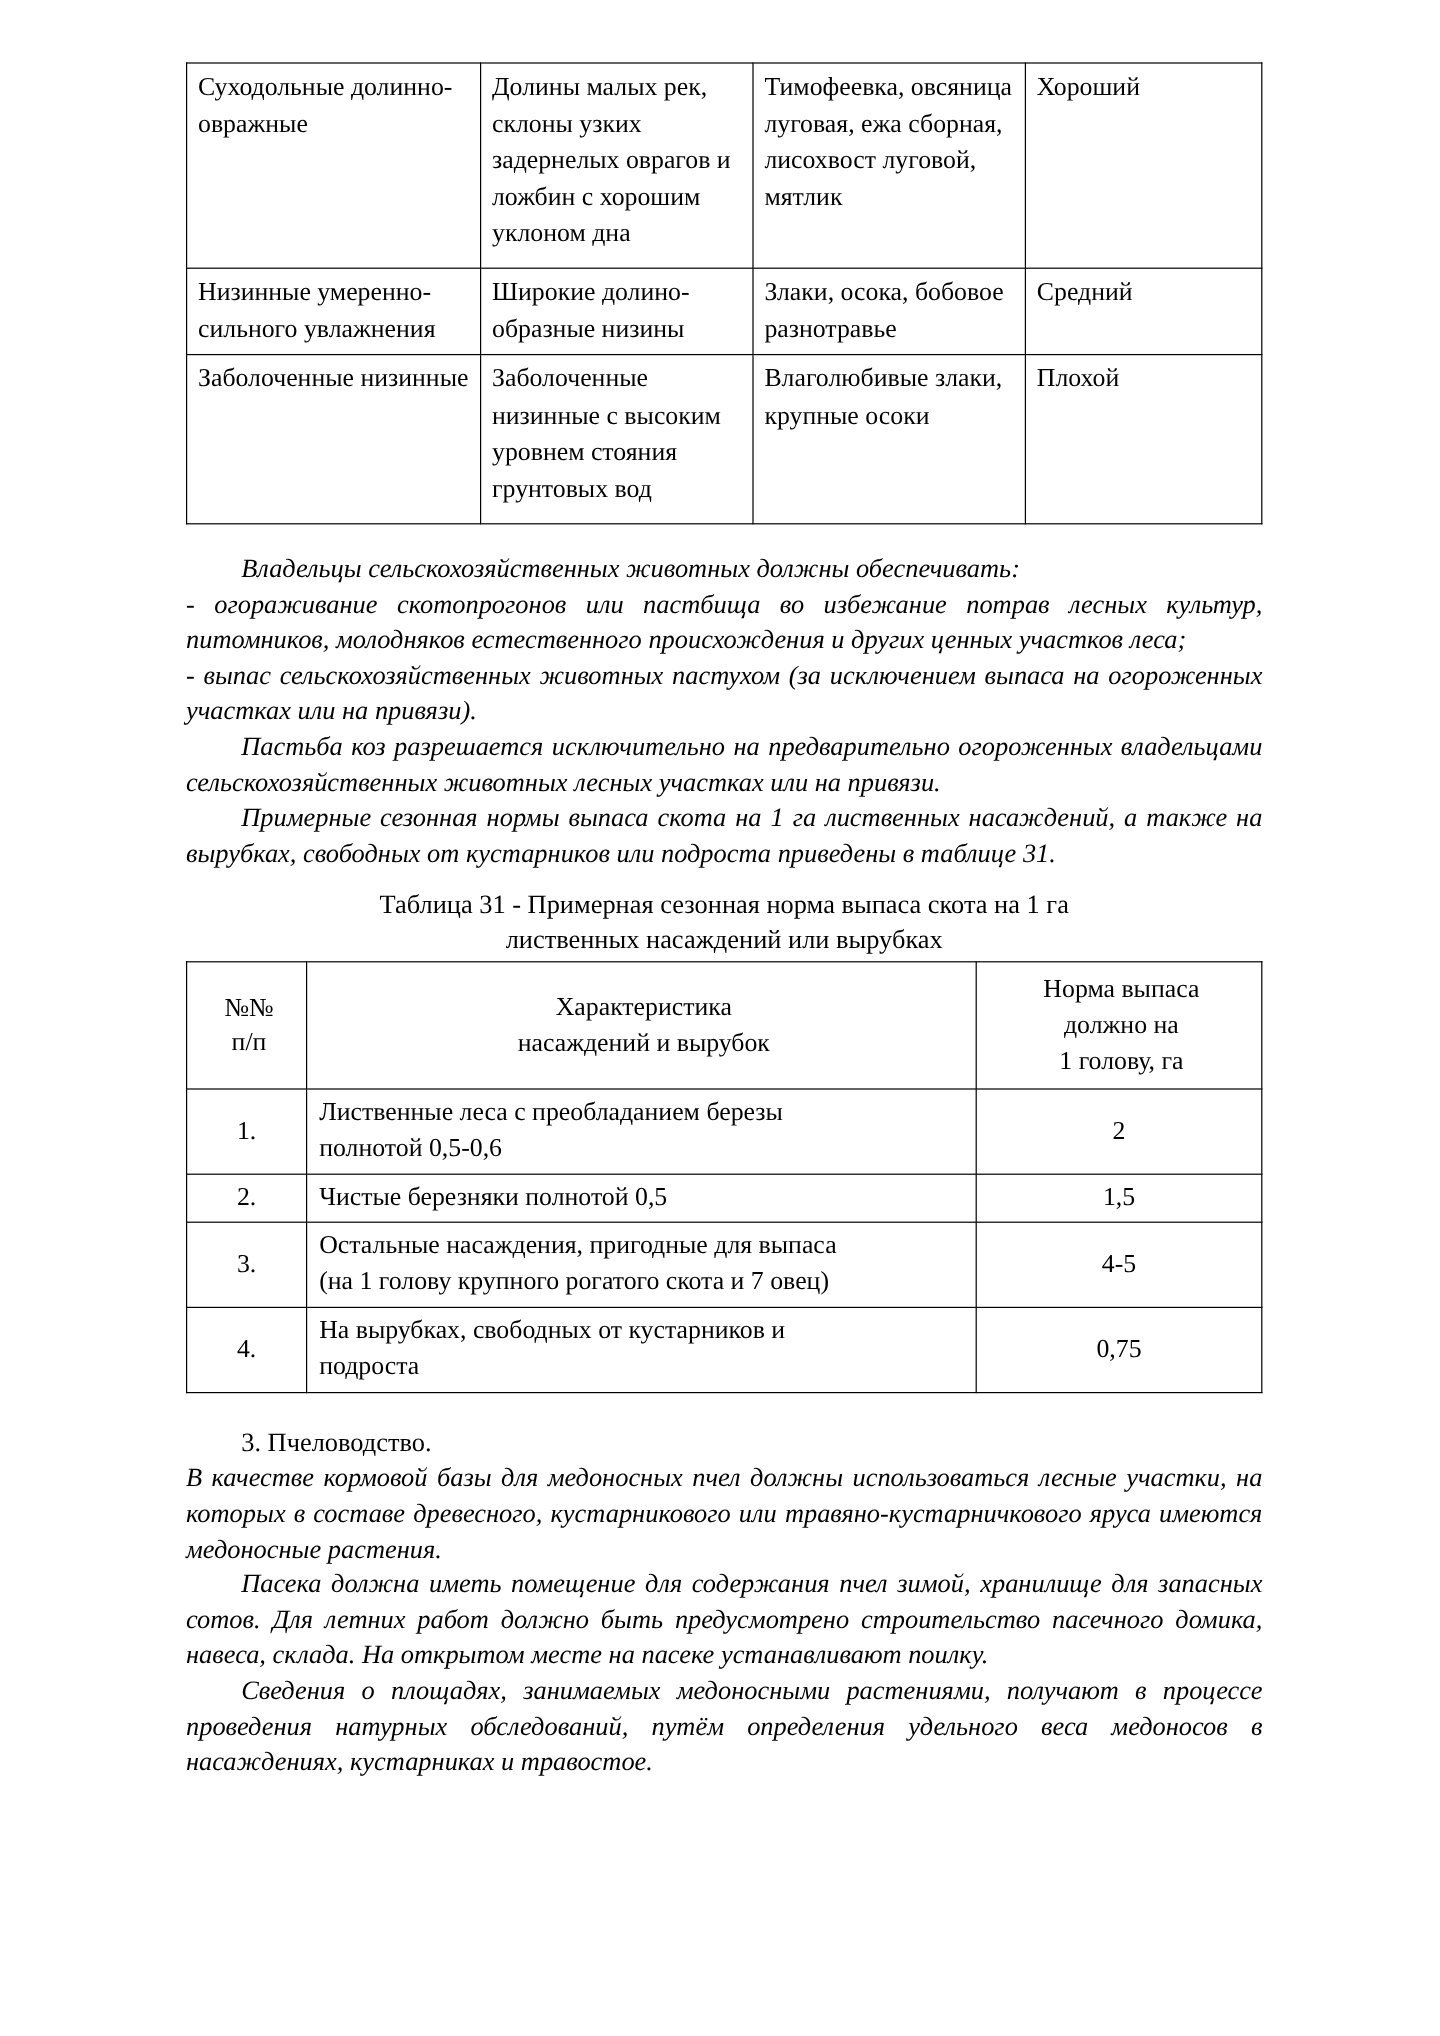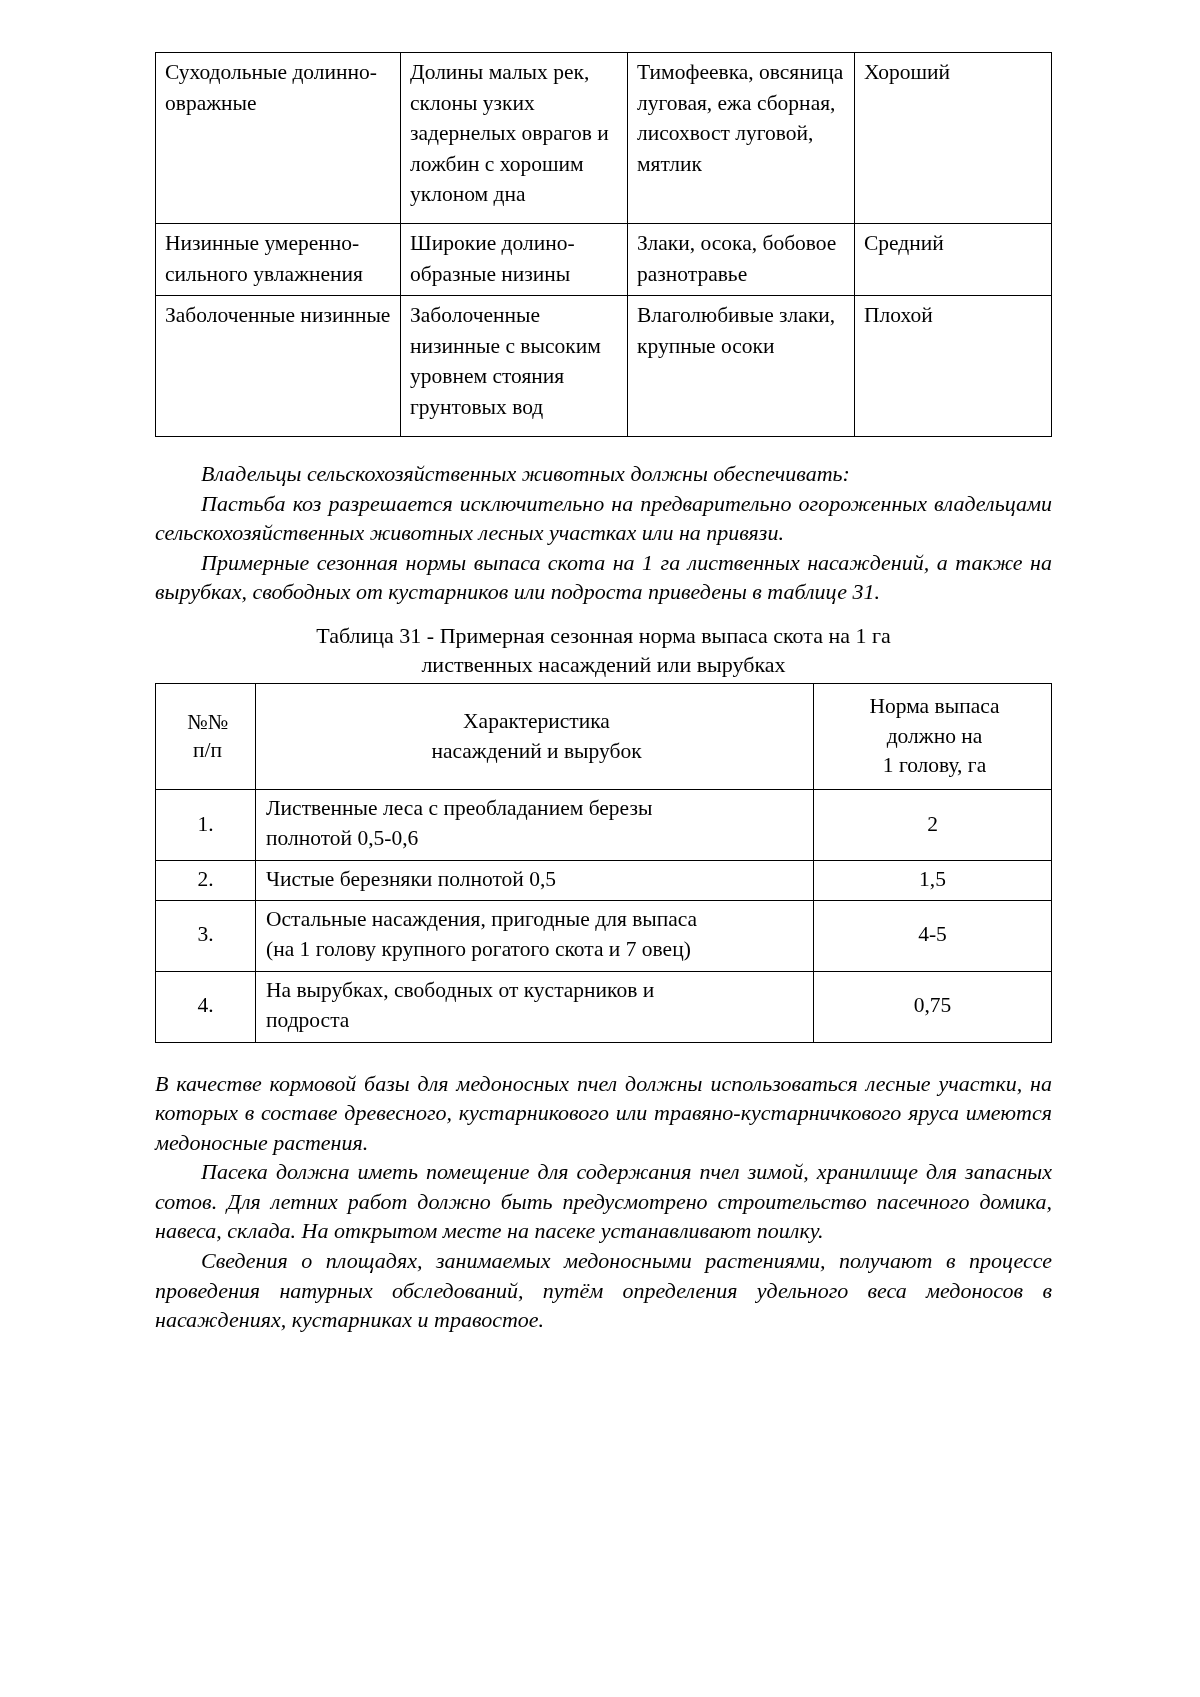--- a/index.html
+++ b/index.html
@@ -143,20 +143,22 @@
         <td class="c1">Заболоченные низинные</td>
         <td class="c2">Заболоченные низинные с высоким уровнем стояния грунтовых вод</td>
         <td class="c3">Влаголюбивые злаки, крупные осоки</td>
         <td class="c4">Плохой</td>
       </tr>
     </tbody>
   </table>
 
   <div class="body-block">
     <p class="para">Владельцы сельскохозяйственных животных должны обеспечивать:</p>
+    <p class="para noindent">- огораживание скотопрогонов или пастбища во избежание потрав лесных культур, питомников, молодняков естественного происхождения и других ценных участков леса;</p>
+    <p class="para noindent">- выпас сельскохозяйственных животных пастухом (за исключением выпаса на огороженных участках или на привязи).</p>
     <p class="para">Пастьба коз разрешается исключительно на предварительно огороженных владельцами сельскохозяйственных животных лесных участках или на привязи.</p>
     <p class="para">Примерные сезонная нормы выпаса скота на 1 га лиственных насаждений, а также на вырубках, свободных от кустарников или подроста приведены в таблице 31.</p>
   </div>
 
   <div class="table-caption">
     <div>Таблица 31 - Примерная сезонная норма выпаса скота на 1 га</div>
     <div>лиственных насаждений или вырубках</div>
   </div>
 
   <table class="doc-table" id="table-31">
@@ -211,18 +213,19 @@
         <td class="desc">
           <div class="nowrap">На вырубках, свободных от кустарников и</div>
           <div class="nowrap">подроста</div>
         </td>
         <td class="norm">0,75</td>
       </tr>
     </tbody>
   </table>
 
   <div class="section-block">
+    <p class="section-head">3. Пчеловодство.</p>
     <p class="para noindent">В качестве кормовой базы для медоносных пчел должны использоваться лесные участки, на которых в составе древесного, кустарникового или травяно-кустарничкового яруса имеются медоносные растения.</p>
     <p class="para">Пасека должна иметь помещение для содержания пчел зимой, хранилище для запасных сотов. Для летних работ должно быть предусмотрено строительство пасечного домика, навеса, склада. На открытом месте на пасеке устанавливают поилку.</p>
     <p class="para">Сведения о площадях, занимаемых медоносными растениями, получают в процессе проведения натурных обследований, путём определения удельного веса медоносов в насаждениях, кустарниках и травостое.</p>
   </div>
 
 </div>
 
 </body></html>

